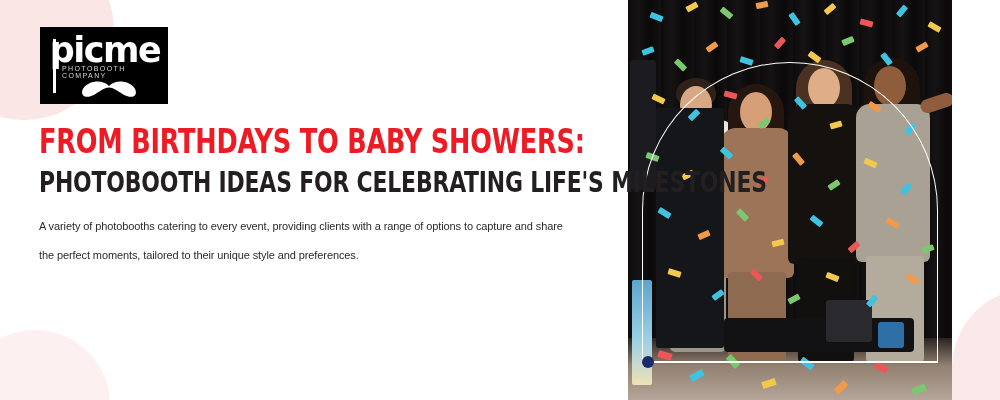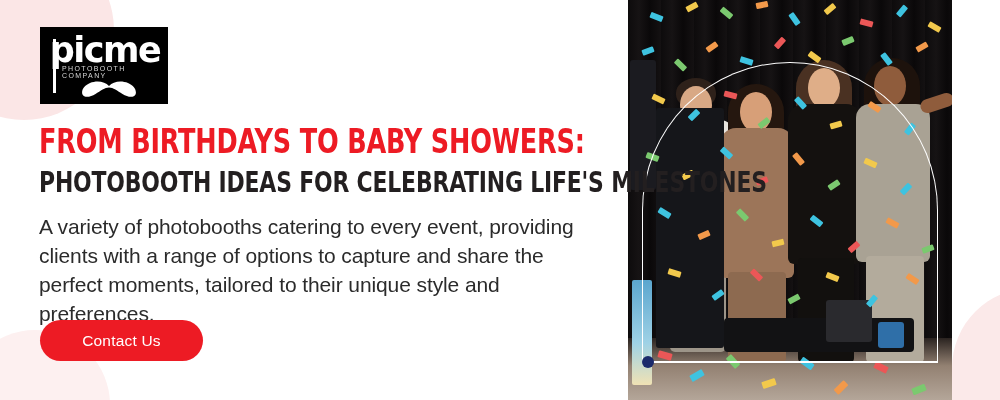--- a/index.html
+++ b/index.html
@@ -142,21 +142,21 @@
     transform-origin: left center;
   }
 
   .body-copy {
     position: absolute;
     left: 39px;
     top: 212px;
     width: 540px;
     color: #2b2b2b;
     font-family: "Liberation Sans", sans-serif;
-    font-size: 21px;
+    font-size: 11px;
     line-height: 29px;
     letter-spacing: -0.1px;
   }
 
   .cta-button {
     position: absolute;
     left: 40px;
     top: 320px;
     width: 163px;
     height: 41px;
@@ -321,21 +321,20 @@
       <div class="logo-sub">PHOTOBOOTH COMPANY</div>
       <svg class="logo-mustache" width="56" height="17" viewBox="0 0 56 17">
         <path d="M28 5 C24 0.5 16 -1 9 2 C2.5 4.8 0 10 1.5 13.5 C3 16.8 9 16.5 14.5 13 C19.5 9.8 24 6.5 28 6.5 C32 6.5 36.5 9.8 41.5 13 C47 16.5 53 16.8 54.5 13.5 C56 10 53.5 4.8 47 2 C40 -1 32 0.5 28 5 Z" fill="#ffffff"></path>
       </svg>
     </div>
 
     <div class="headline-1">FROM BIRTHDAYS TO BABY SHOWERS:</div>
     <div class="headline-2">PHOTOBOOTH IDEAS FOR CELEBRATING LIFE'S MILESTONES</div>
     <div class="body-copy">A variety of photobooths catering to every event, providing clients with a range of options to capture and share the perfect moments, tailored to their unique style and preferences.</div>
 
-    <button class="cta-button">Contact Us</button>
   </div>
 
   <div class="photo">
     <div class="backdrop"></div>
     <div class="floor"></div>
 
     <div class="equip-left"></div>
     <div class="equip-strip"></div>
 
     <div class="person">

